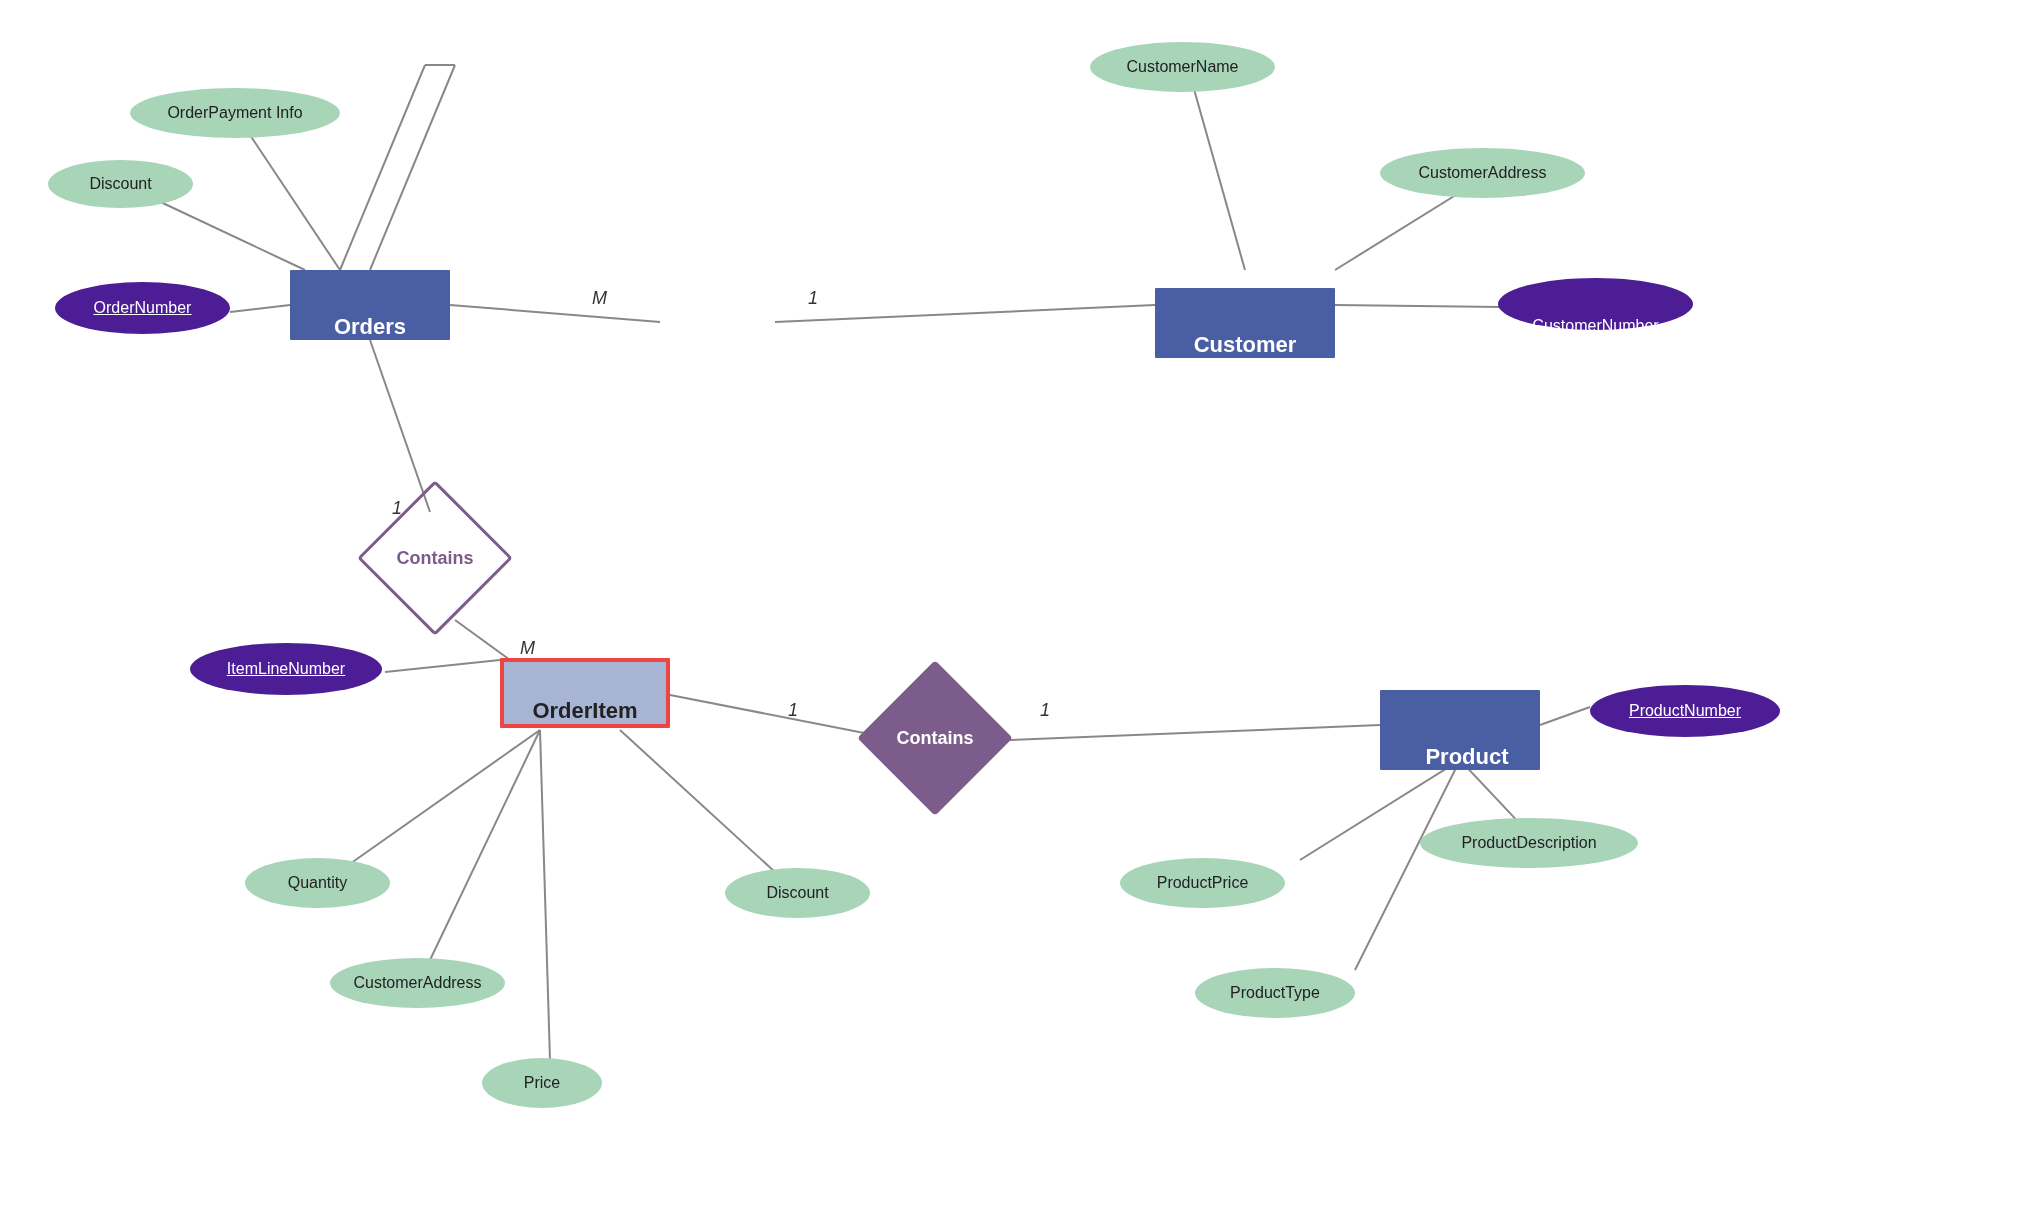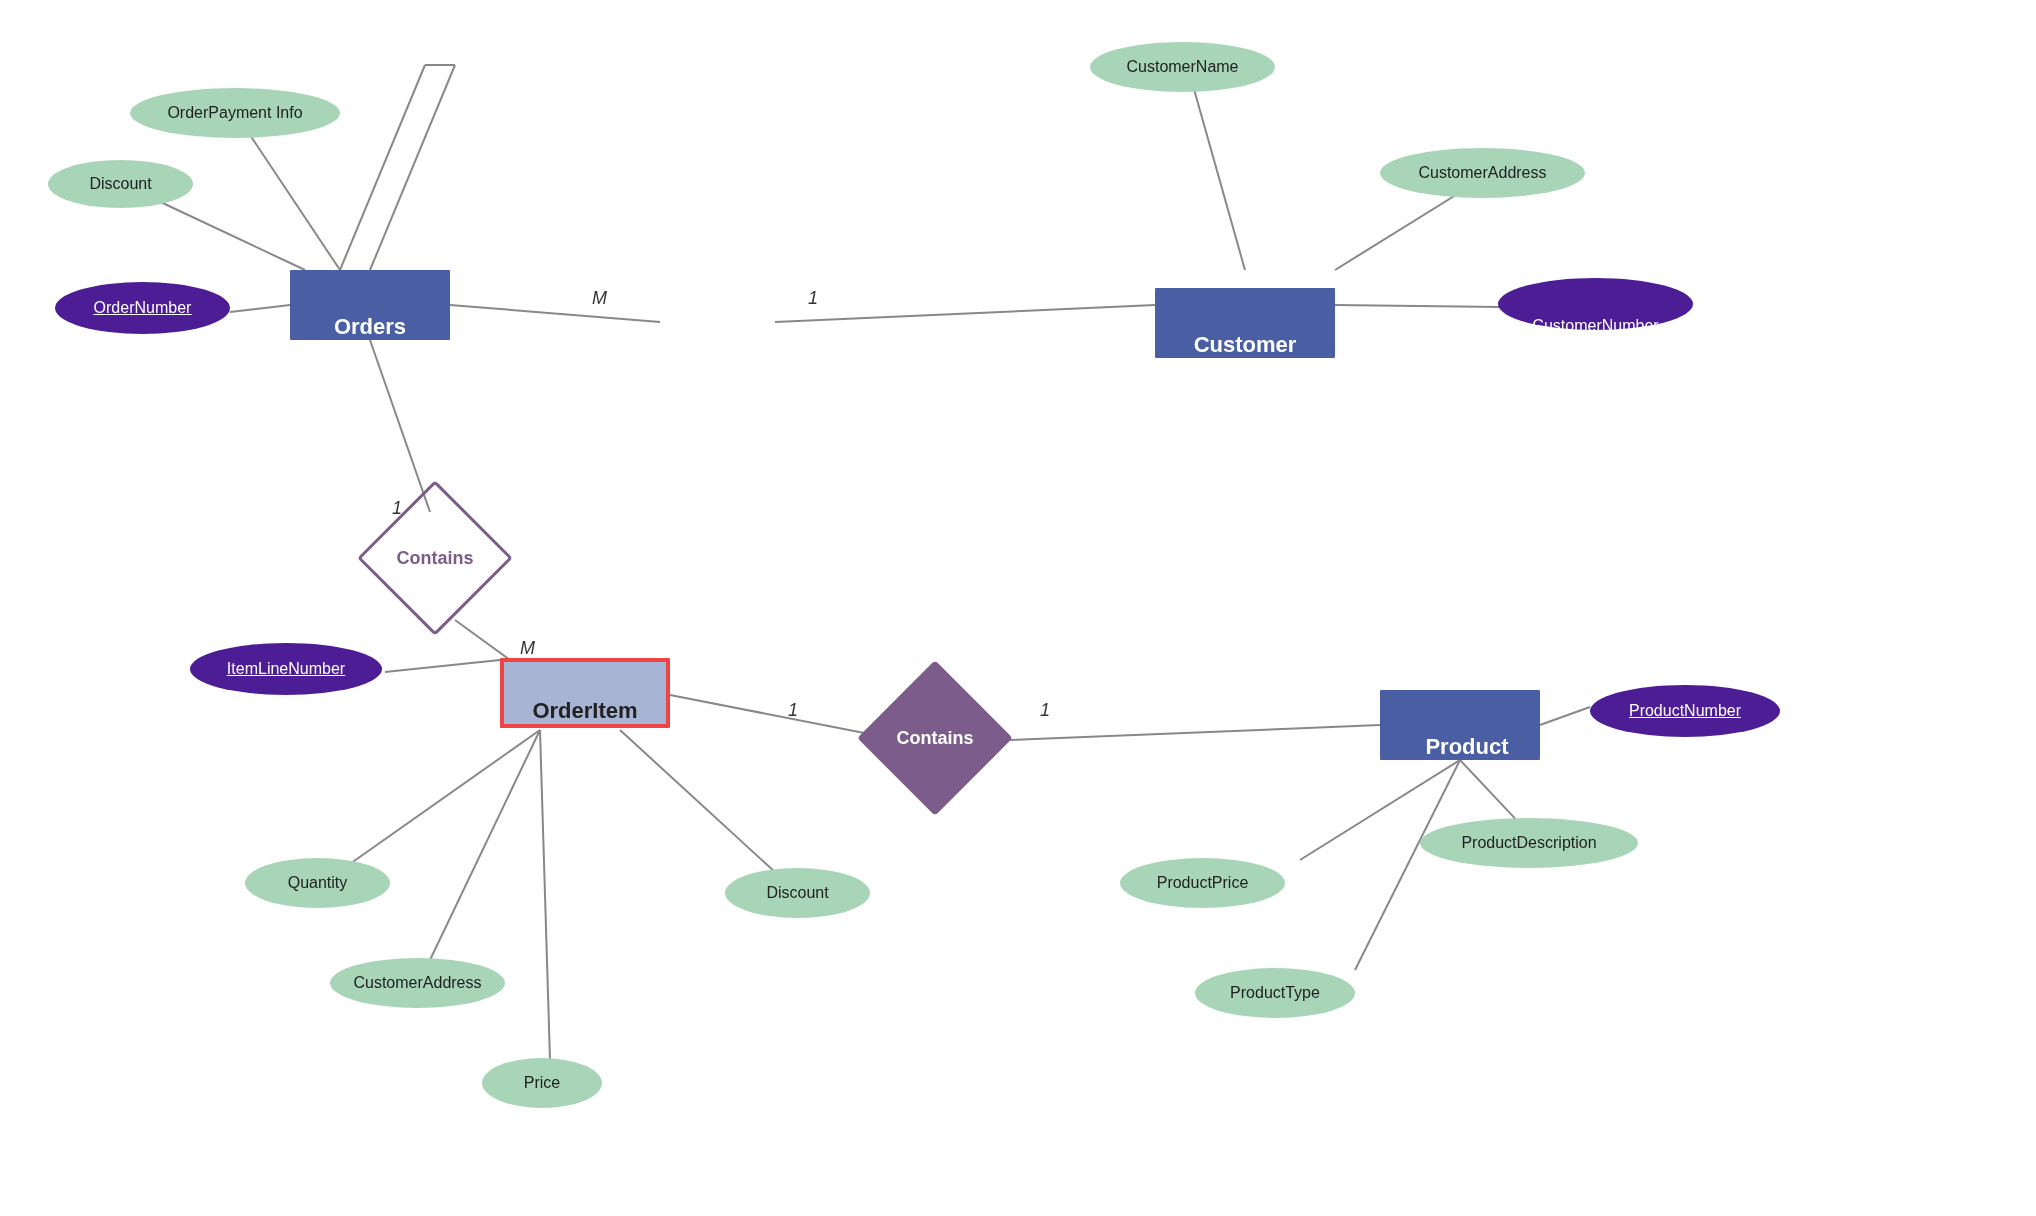--- a/index.html
+++ b/index.html
@@ -146,21 +146,21 @@
     <line x1="455" y1="65" x2="425" y2="65" stroke="#888" stroke-width="2"></line>
     <line x1="425" y1="65" x2="340" y2="270" stroke="#888" stroke-width="2"></line>
   </svg>
 
   <div class="entity" style="left:290px; top:270px; width:160px; height:70px;">
     <span>Orders</span>
   </div>
   <div class="entity" style="left:1155px; top:288px; width:180px; height:70px;">
     <span>Customer</span>
   </div>
-  <div class="entity" style="left:1380px; top:690px; width:160px; height:70px;padding-left:14px;">
+  <div class="entity" style="left:1380px; top:690px; width:160px; height:80px;padding-left:14px;">
     <span>Product</span>
   </div>
   <div class="entity weak" style="left:500px; top:658px; width:170px; height:70px;">
     <span>OrderItem</span>
   </div>
 
 
   <div class="diamond-wrap" style="left:375px; top:498px; width:120px; height:120px;">
     <div class="diamond weak"></div>
     <span class="diamond-label" style="color:#7b5c8a;">Contains</span>

